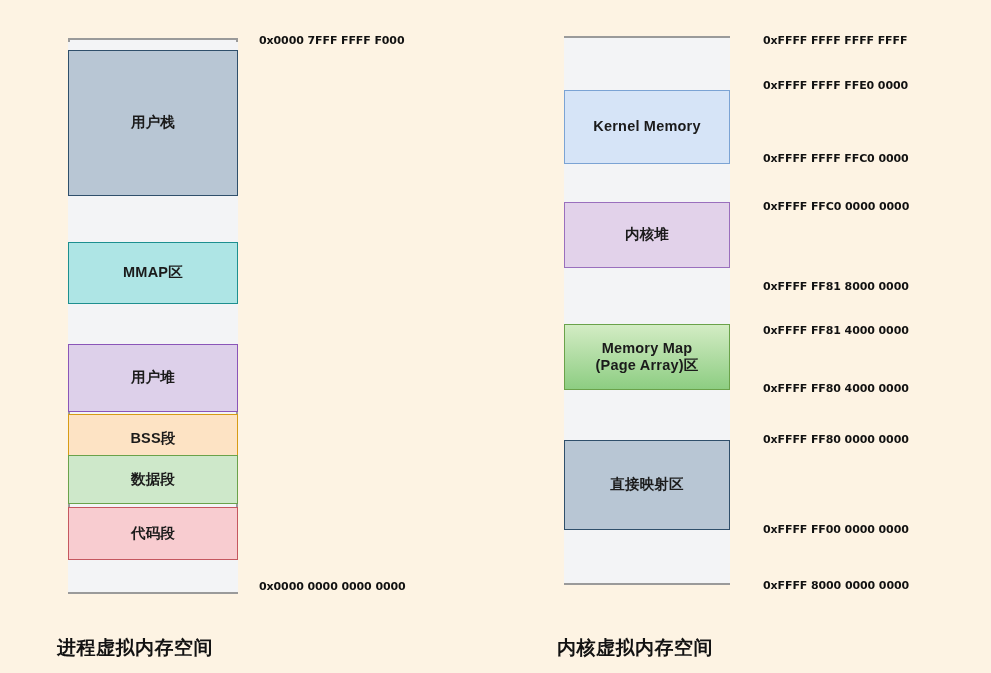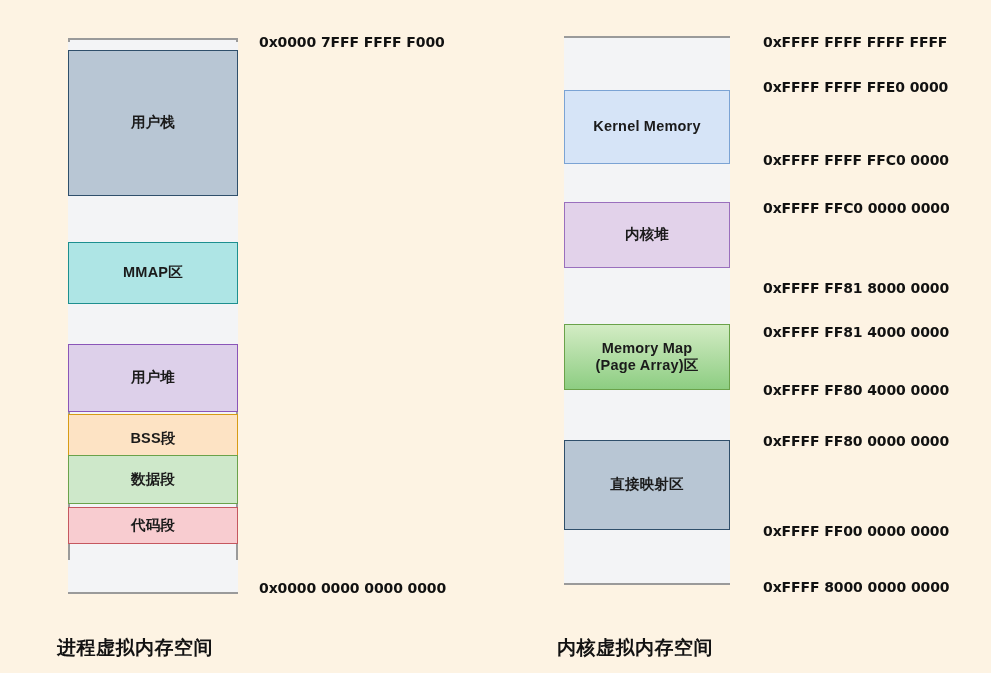--- a/index.html
+++ b/index.html
@@ -105,21 +105,21 @@
   .skin-directmap {
     background: #b8c6d4;
     border: 1.6px solid #2f4f6b;
   }
 
   
   .addr {
     position: absolute;
     font-family: "DejaVu Sans", "Liberation Sans", sans-serif;
     font-weight: bold;
-    font-size: 14px;
+    font-size: 11px;
     color: #111111;
     white-space: nowrap;
     letter-spacing: -0.1px;
   }
   .addr-left  { left: 259px; }
   .addr-right { left: 763px; }
 
   
   .caption {
     position: absolute;
@@ -151,21 +151,21 @@
         <div class="band gap" style="top: 266px; height: 40px;"></div>
         <div class="band skin-userheap" style="top: 306px; height: 68px;">
           <span class="band-label">用户堆</span>
         </div>
         <div class="band skin-bss" style="top: 376px; height: 50px;">
           <span class="band-label">BSS段</span>
         </div>
         <div class="band skin-data" style="top: 417px; height: 49px;">
           <span class="band-label">数据段</span>
         </div>
-        <div class="band skin-text" style="top: 469px; height: 37px;">
+        <div class="band skin-text" style="top: 469px; height: 53px;">
           <span class="band-label">代码段</span>
         </div>
         <div class="band gap" style="top: 522px; height: 32px;"></div>
       </div>
   </div>
 
   <div class="column" id="col-kernel">
     <div class="outer-frame"></div>
     <div id="kernel-bands">
         <div class="band gap" style="top: 2px; height: 52px;"></div>

